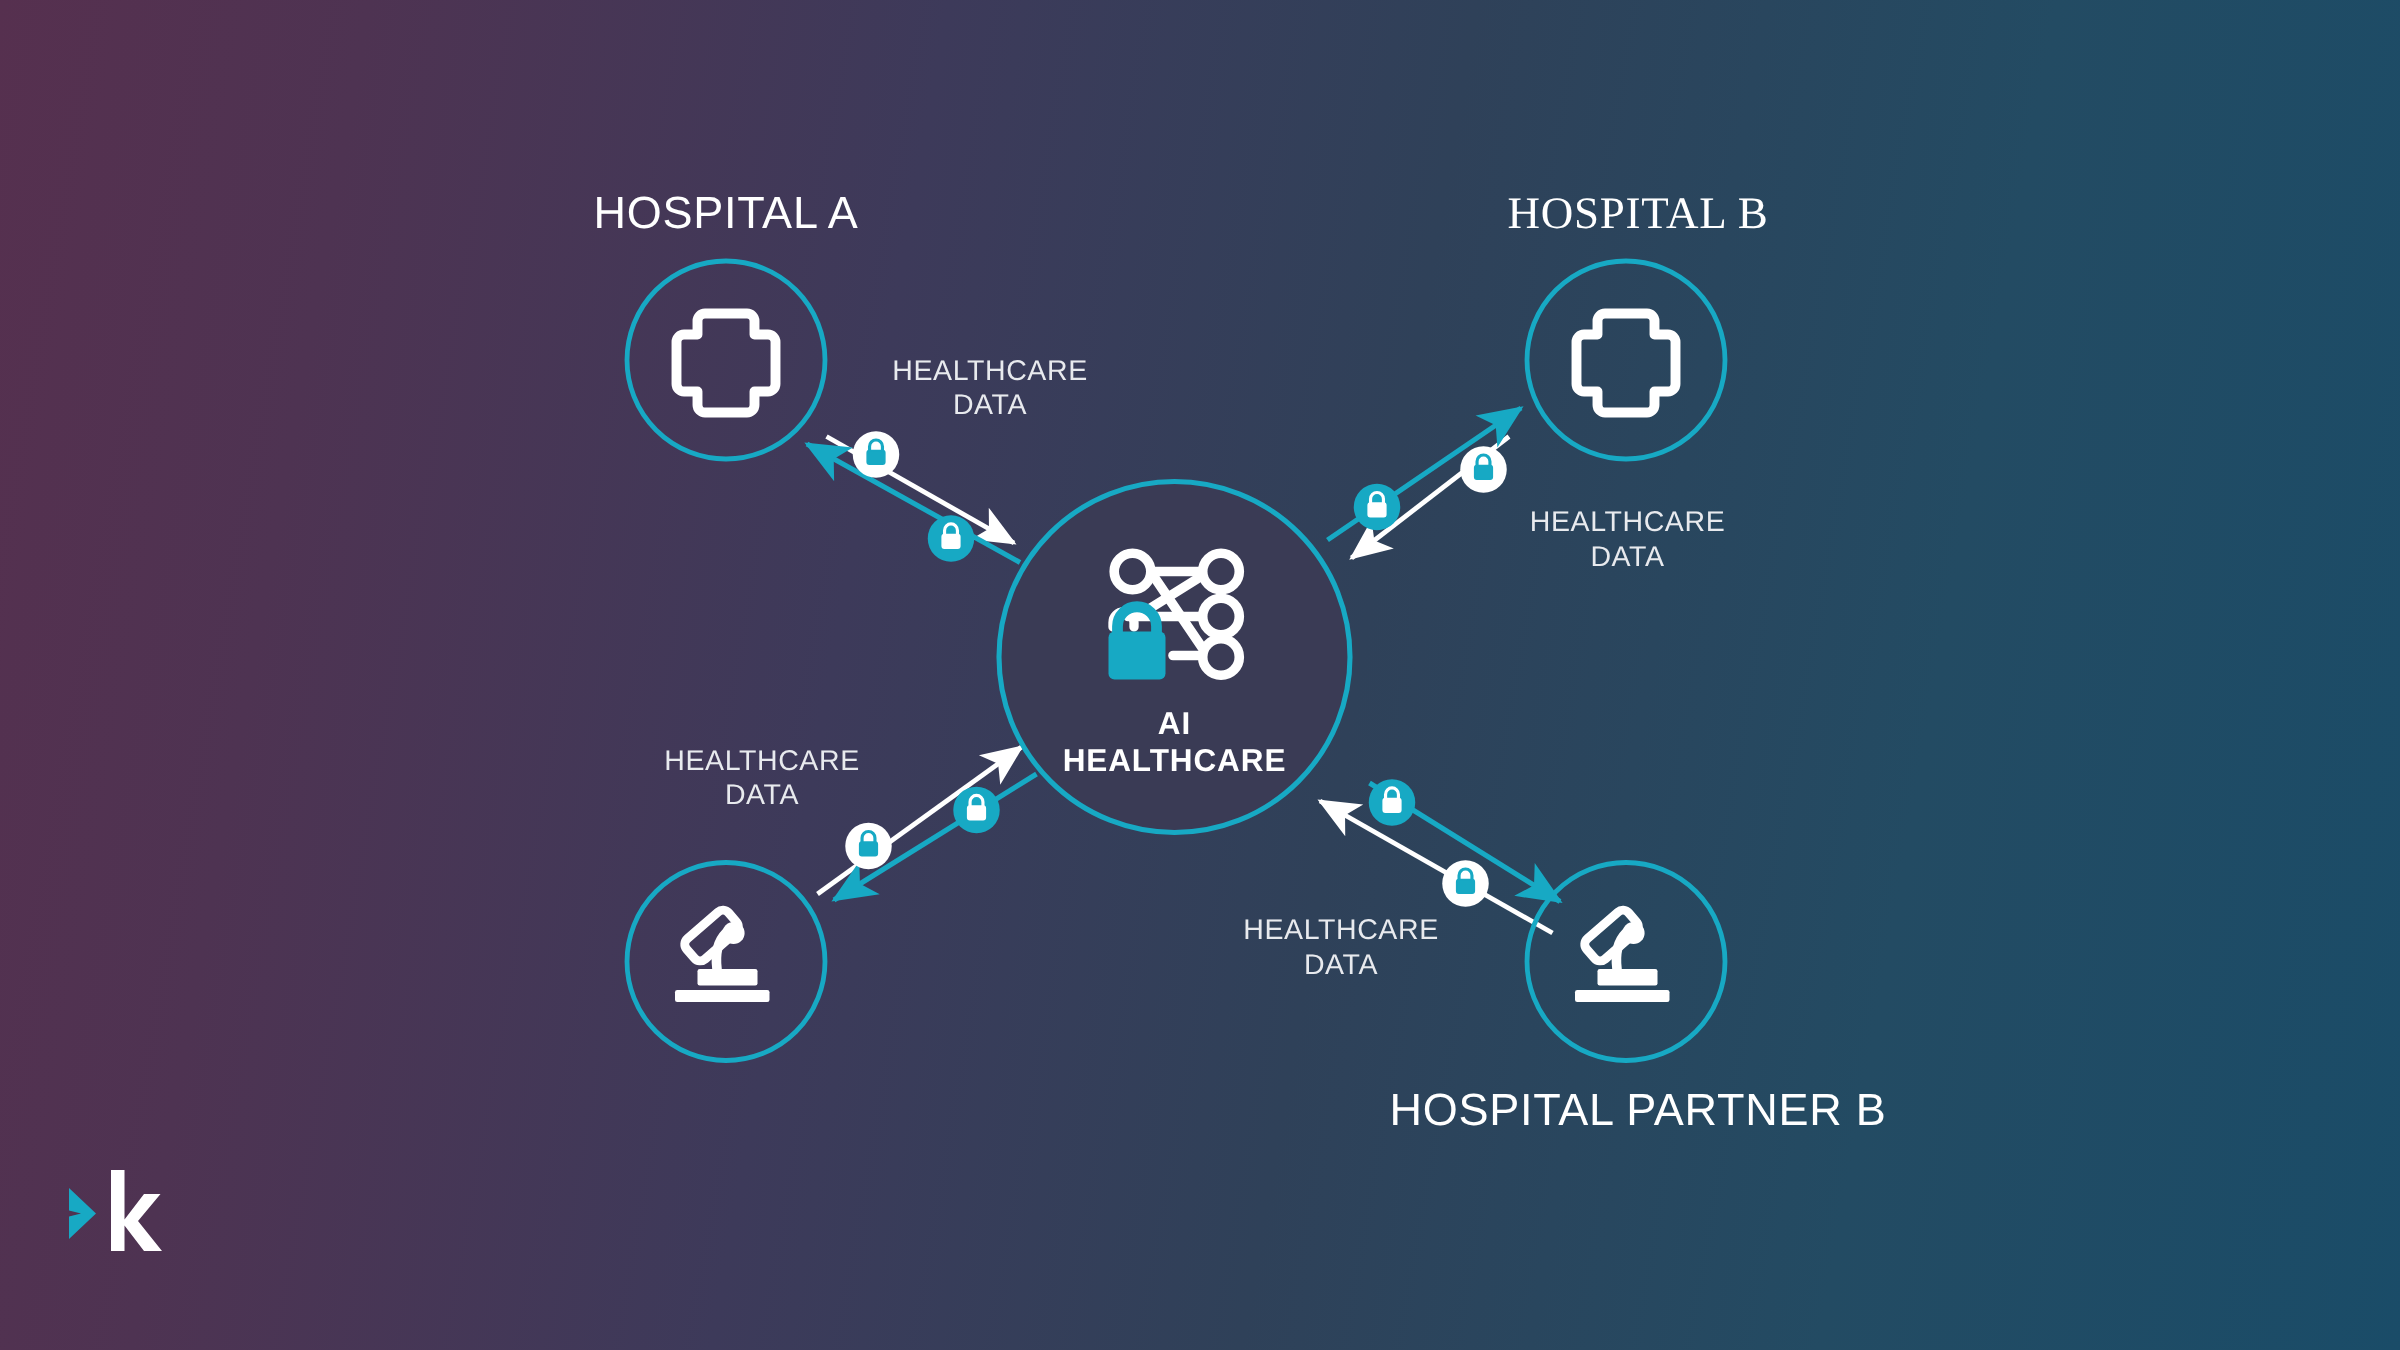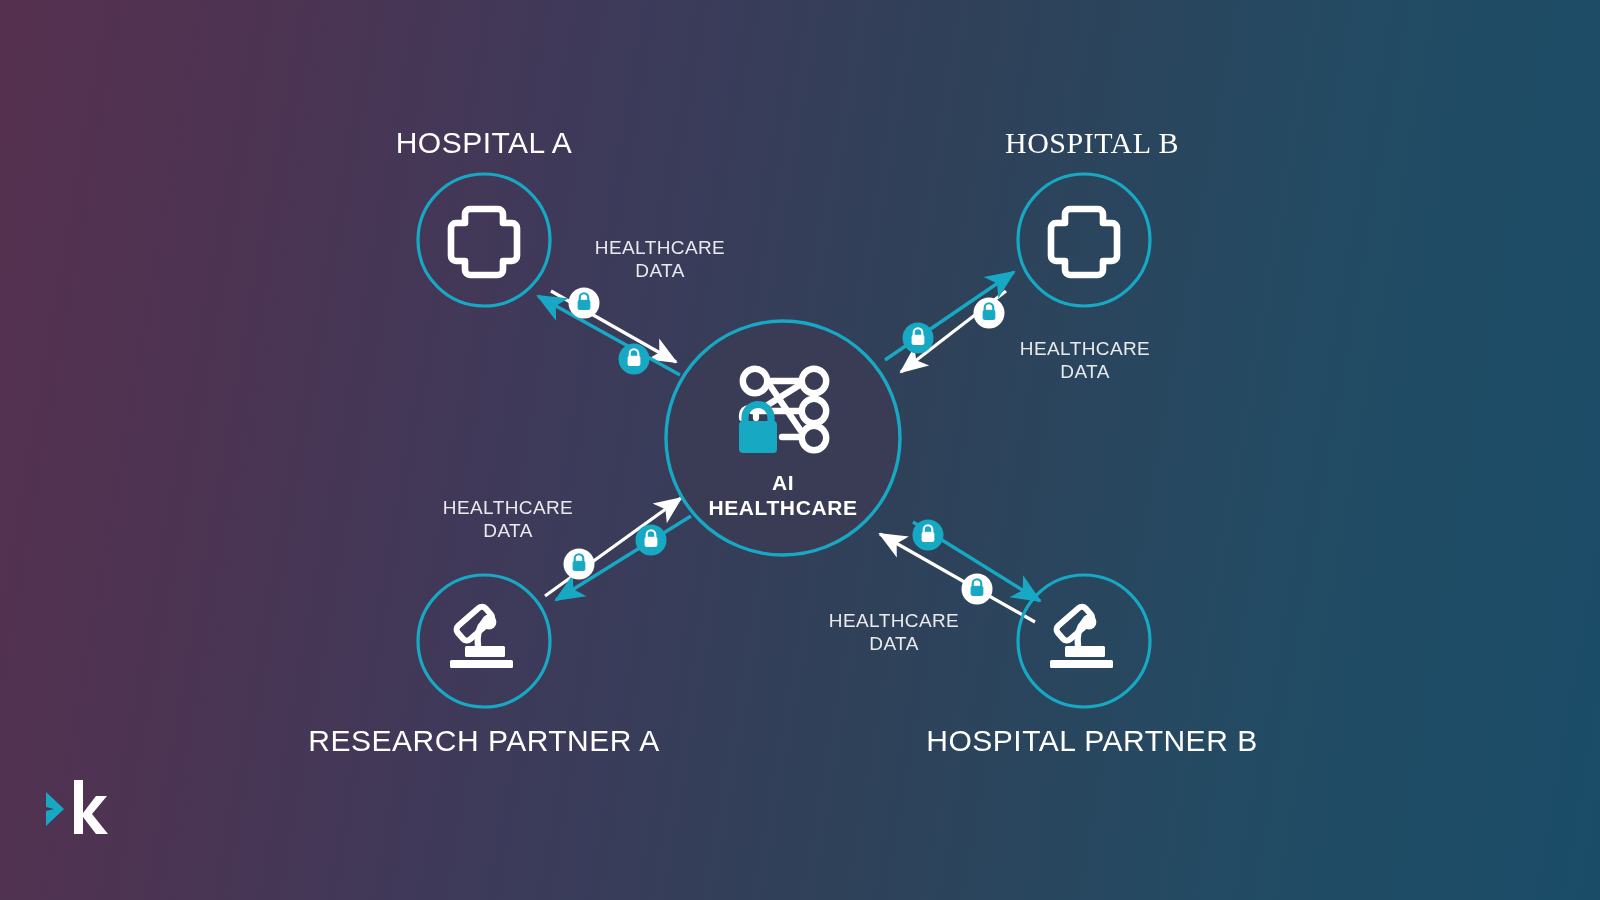--- a/index.html
+++ b/index.html
@@ -196,21 +196,20 @@
         <g>
           <path d="M745,424 v-6.5 a13,13 0 0 1 26,0 v6.5" fill="none" stroke="#17a9c4" stroke-width="7.2" stroke-linecap="round"></path>
           <rect x="739" y="421" width="38" height="32" rx="4" fill="#17a9c4"></rect>
         </g>
       </g>
     </g>
   </svg>
 
   <div class="node-label big" style="left:334px; top:126px; width:300px;">HOSPITAL A</div>
   <div class="node-label big" style="left:942px; top:126px; width:300px;font-family:Liberation Serif, serif;">HOSPITAL B</div>
-  <div class="node-label big" style="left:234px; top:724px; width:500px;">RESEARCH PARTNER A</div>
   <div class="node-label big" style="left:842px; top:724px; width:500px;">HOSPITAL PARTNER B</div>
 
   <div class="edge-label" style="left:530px; top:236px; width:260px;">
     <div>HEALTHCARE</div>
     <div>DATA</div>
   </div>
 
   <div class="edge-label" style="left:955px; top:337px; width:260px;">
     <div>HEALTHCARE</div>
     <div>DATA</div>

